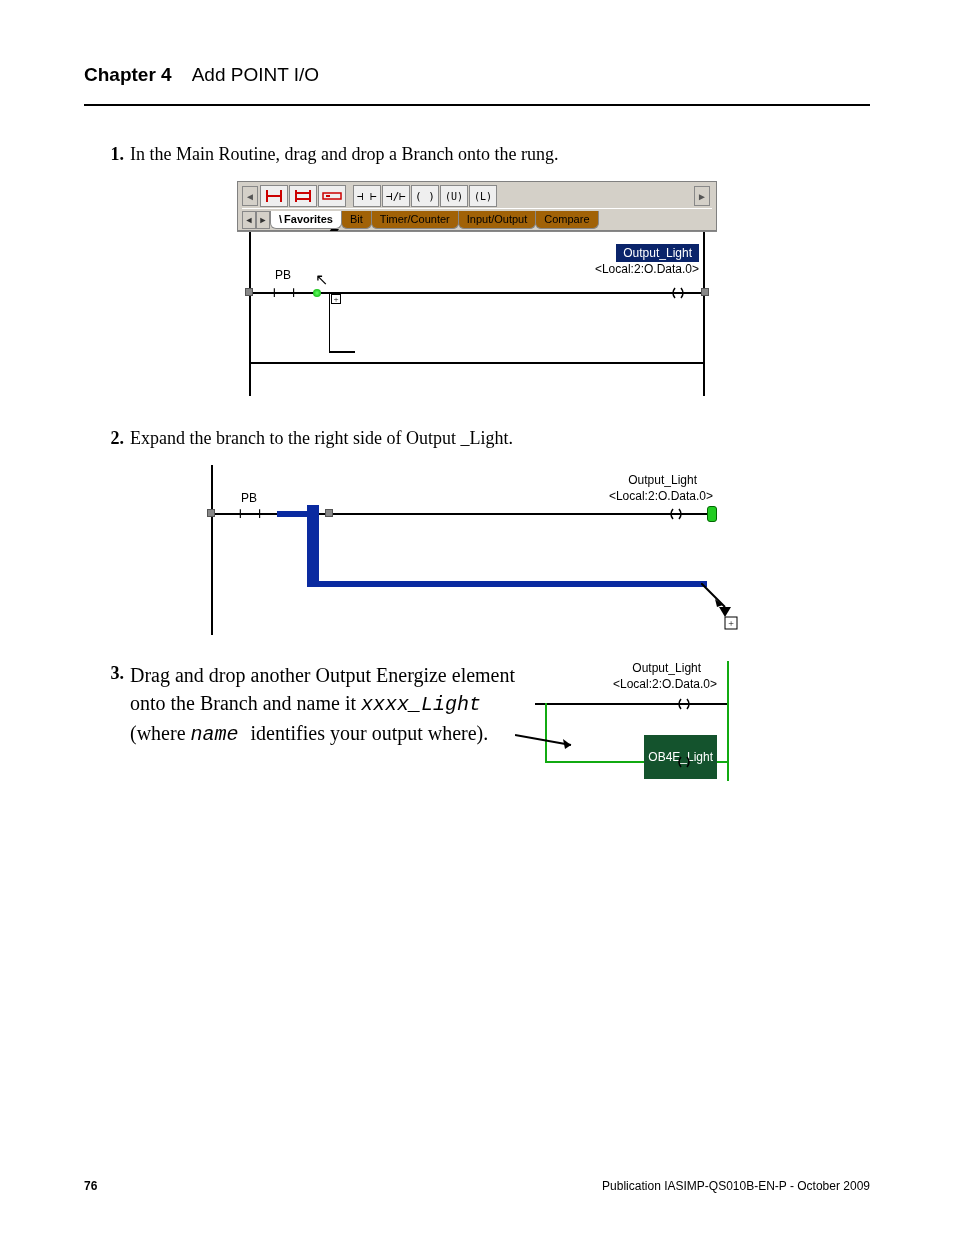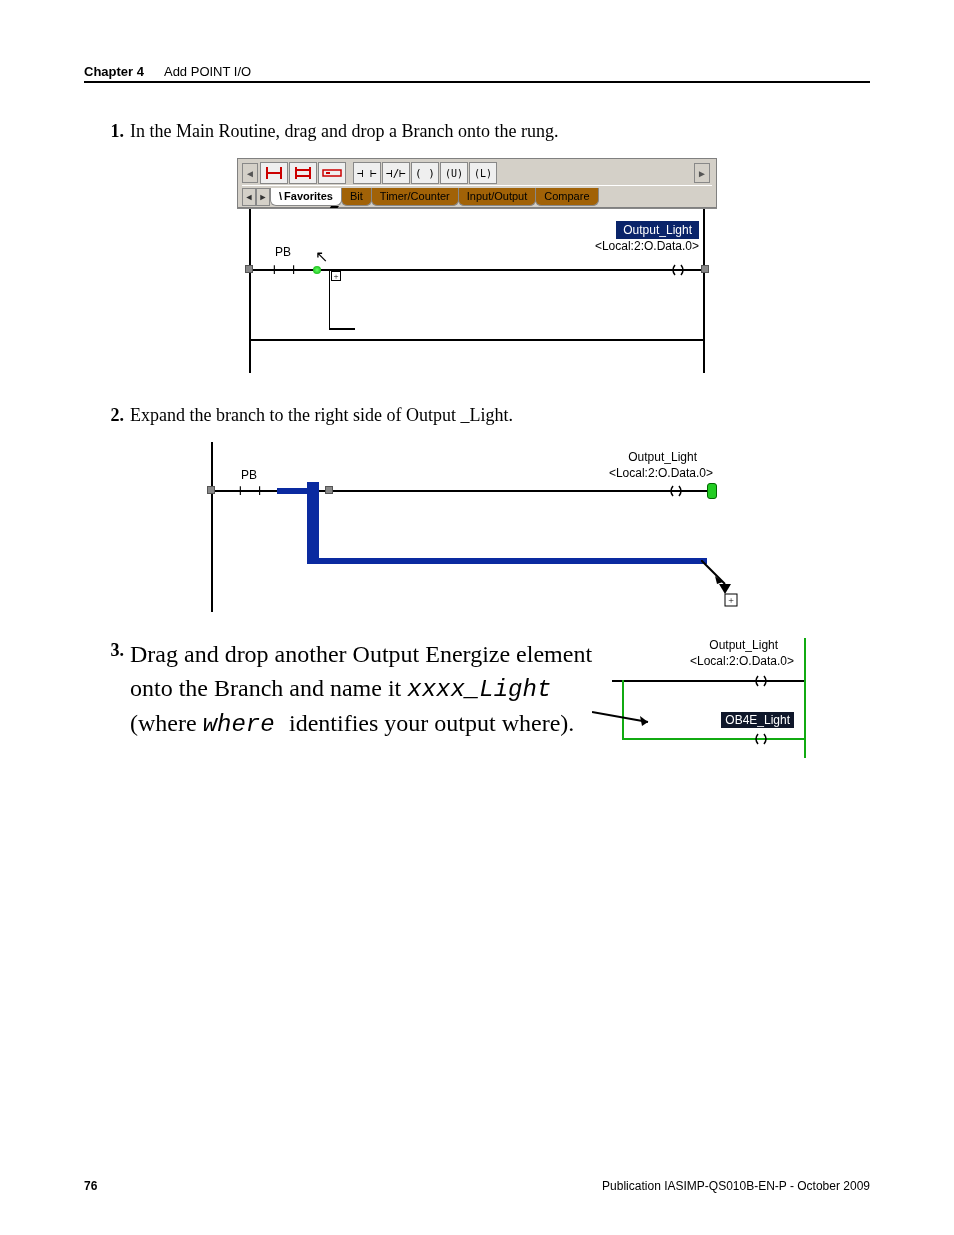--- a/index.html
+++ b/index.html
@@ -12,22 +12,22 @@
     color: #000;
   }
   .page {
     padding: 64px 84px 0 84px;
   }
   .header {
     display: flex;
     align-items: center;
     gap: 20px;
     font-family: Arial, Helvetica, sans-serif;
-    font-size: 13px;
-    margin-bottom: 2px;
+    font-size: 19px;
+    margin-bottom: 18px;
   }
   .header .ch { font-weight: bold; }
   .hr { border: none; border-top: 2px solid #000; margin-bottom: 36px; }
   .h1 {
     font-family: Arial, Helvetica, sans-serif;
     font-weight: bold;
     font-size: 28px;
     margin-bottom: 16px;
   }
   .step {
@@ -165,27 +165,27 @@
     position:absolute; background:#0a2aa0;
   }
   .green-handle {
     position:absolute; width:10px;height:16px;background:#2c2;border:1px solid #060;border-radius:3px;
   }
 
   
   .fig3-wrap {
     display:flex; gap: 20px; margin-left:20px;
   }
-  .fig3-text { flex:1; font-size:24px; line-height:1.4; }
+  .fig3-text { flex:1; font-size:20px; line-height:1.4; }
   .fig3 {
     width: 200px; height:130px; position:relative;
   }
   .ob4e {
-    position:absolute; background:#0f172a;color:#fff;
-    font-family:Arial,sans-serif;font-size:12px;padding:1px 4px;
+    position:absolute; background:#14532d;color:#fff;
+    font-family:Arial,sans-serif;font-size:12px;padding:15px 4px;
   }
 
   .footer {
     position:absolute; bottom:42px; left:84px; right:84px;
     display:flex; justify-content:space-between;
     font-family: Arial, sans-serif; font-size:12px;margin-top:8px;
   }
   .footer .pg { font-weight:bold; }
 </style>
 </head>
@@ -349,21 +349,21 @@
     <polygon points="14,16 22,22 16,24" fill="#000"></polygon>
   </svg>
 </div>
 
 <div class="fig3-wrap">
   <div class="step" style="margin-left:0;">
     <span class="num">3.</span>
     <span class="txt fig3-text">
       <span>Drag and drop another Output Energize element</span><br>
       <span>onto the Branch and name it </span><span class="mono ital">xxxx_Light</span><br>
-      <span>(where </span><span class="mono ital">where </span><span> identifies your output where).</span>
+      <span>(where </span><span class="mono ital">name </span><span> identifies your output where).</span>
     </span>
   </div>
 
   <div class="fig3">
 
     <div style="position:absolute;right:6px;top:0;width:2px;height:120px;background:#1a1;"></div>
 
     <div style="position:absolute;left:0;top:42px;width:192px;height:2px;background:#000;"></div>
 
     <div style="position:absolute;left:10px;top:42px;width:2px;height:60px;background:#1a1;"></div>

